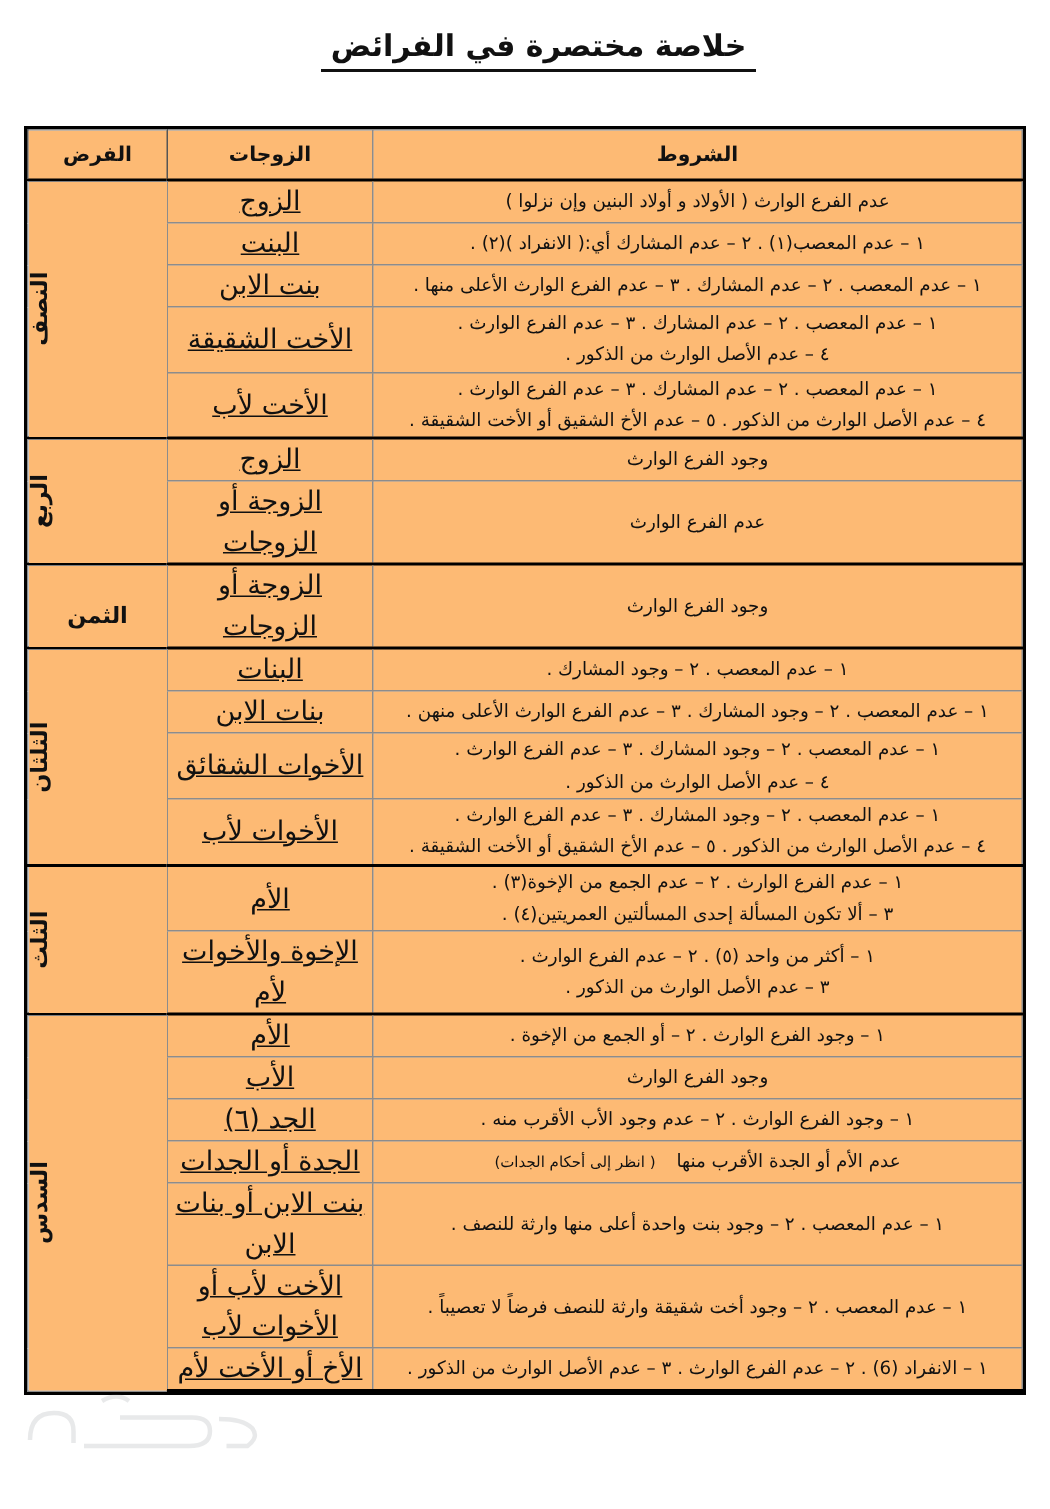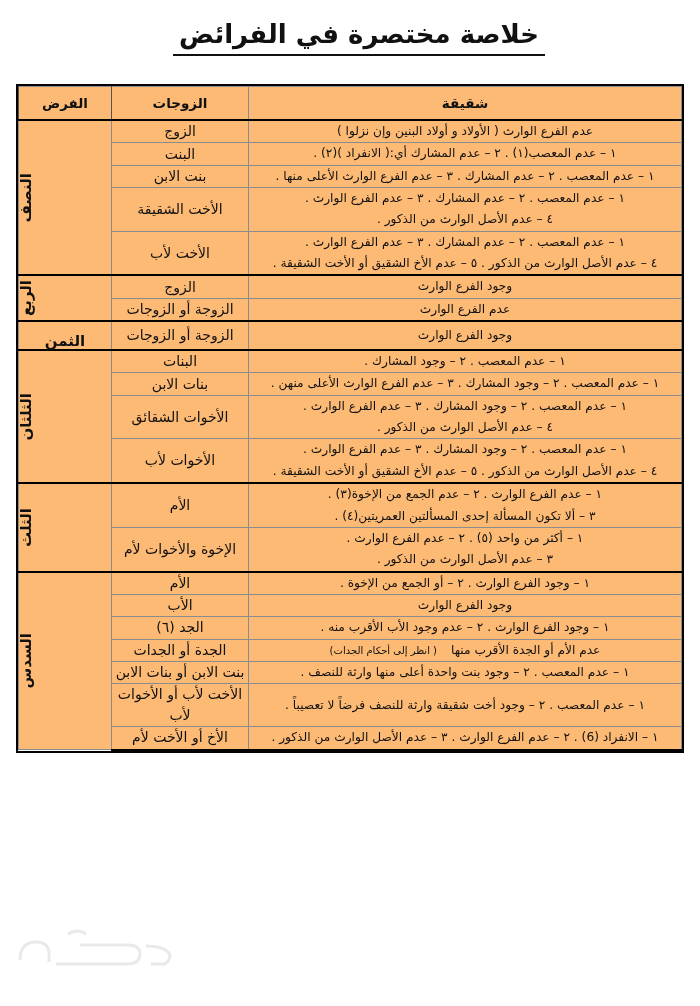--- a/index.html
+++ b/index.html
@@ -22,21 +22,21 @@
   .page-title-wrap {
     position: absolute;
     top: 18px;
     left: 0;
     right: 0;
     text-align: center;
     padding-left: 18px;
   }
   .page-title {
     display: inline-block;
-    font-size: 26px;
+    font-size: 20px;
     font-weight: bold;
     letter-spacing: 0px;
     line-height: 1.25;
     padding: 0 6px 3px 6px;
     border-bottom: 2.5px solid #111111;
     white-space: nowrap;
   }
 
   
   .table-frame {
@@ -99,24 +99,25 @@
     white-space: nowrap;
   }
   td.fard-cell.horiz .fard-rot {
     writing-mode: horizontal-tb;
     transform: none;
     letter-spacing: 0;
     margin-top: 12px;
   }
 
   td.warith-cell {
-    font-size: 14px;
+    font-size: 18px;
     border-left: 1.6px solid #444;
     padding: 4px 3px;
     line-height: 1.5;
+    text-decoration: underline;
   }
 
   td.shurut-cell {
     font-size: 12.2px;
     padding: 5px 10px;
     line-height: 1.75;
     text-align: center;
   }
   td.shurut-cell .ln { display: block; white-space: nowrap; }
   .note-small { font-size: 10px; padding-right: 14px; }
@@ -145,21 +146,21 @@
 
 <div class="table-frame">
   <table class="fara">
     <colgroup>
       <col class="c-shurut">
       <col class="c-warith">
       <col class="c-fard">
     </colgroup>
     <thead>
       <tr>
-        <th class="th-shurut">شقيقة</th>
+        <th class="th-shurut">الشروط</th>
         <th class="th-warith">الزوجات</th>
         <th class="th-fard">الفرض</th>
       </tr>
     </thead>
     <tbody id="table-body">
         <tr class="group-start">
           <td class="shurut-cell">
             <span class="ln">عدم الفرع الوارث  ( الأولاد و أولاد البنين وإن نزلوا )</span>
           </td>
           <td class="warith-cell">الزوج</td>

